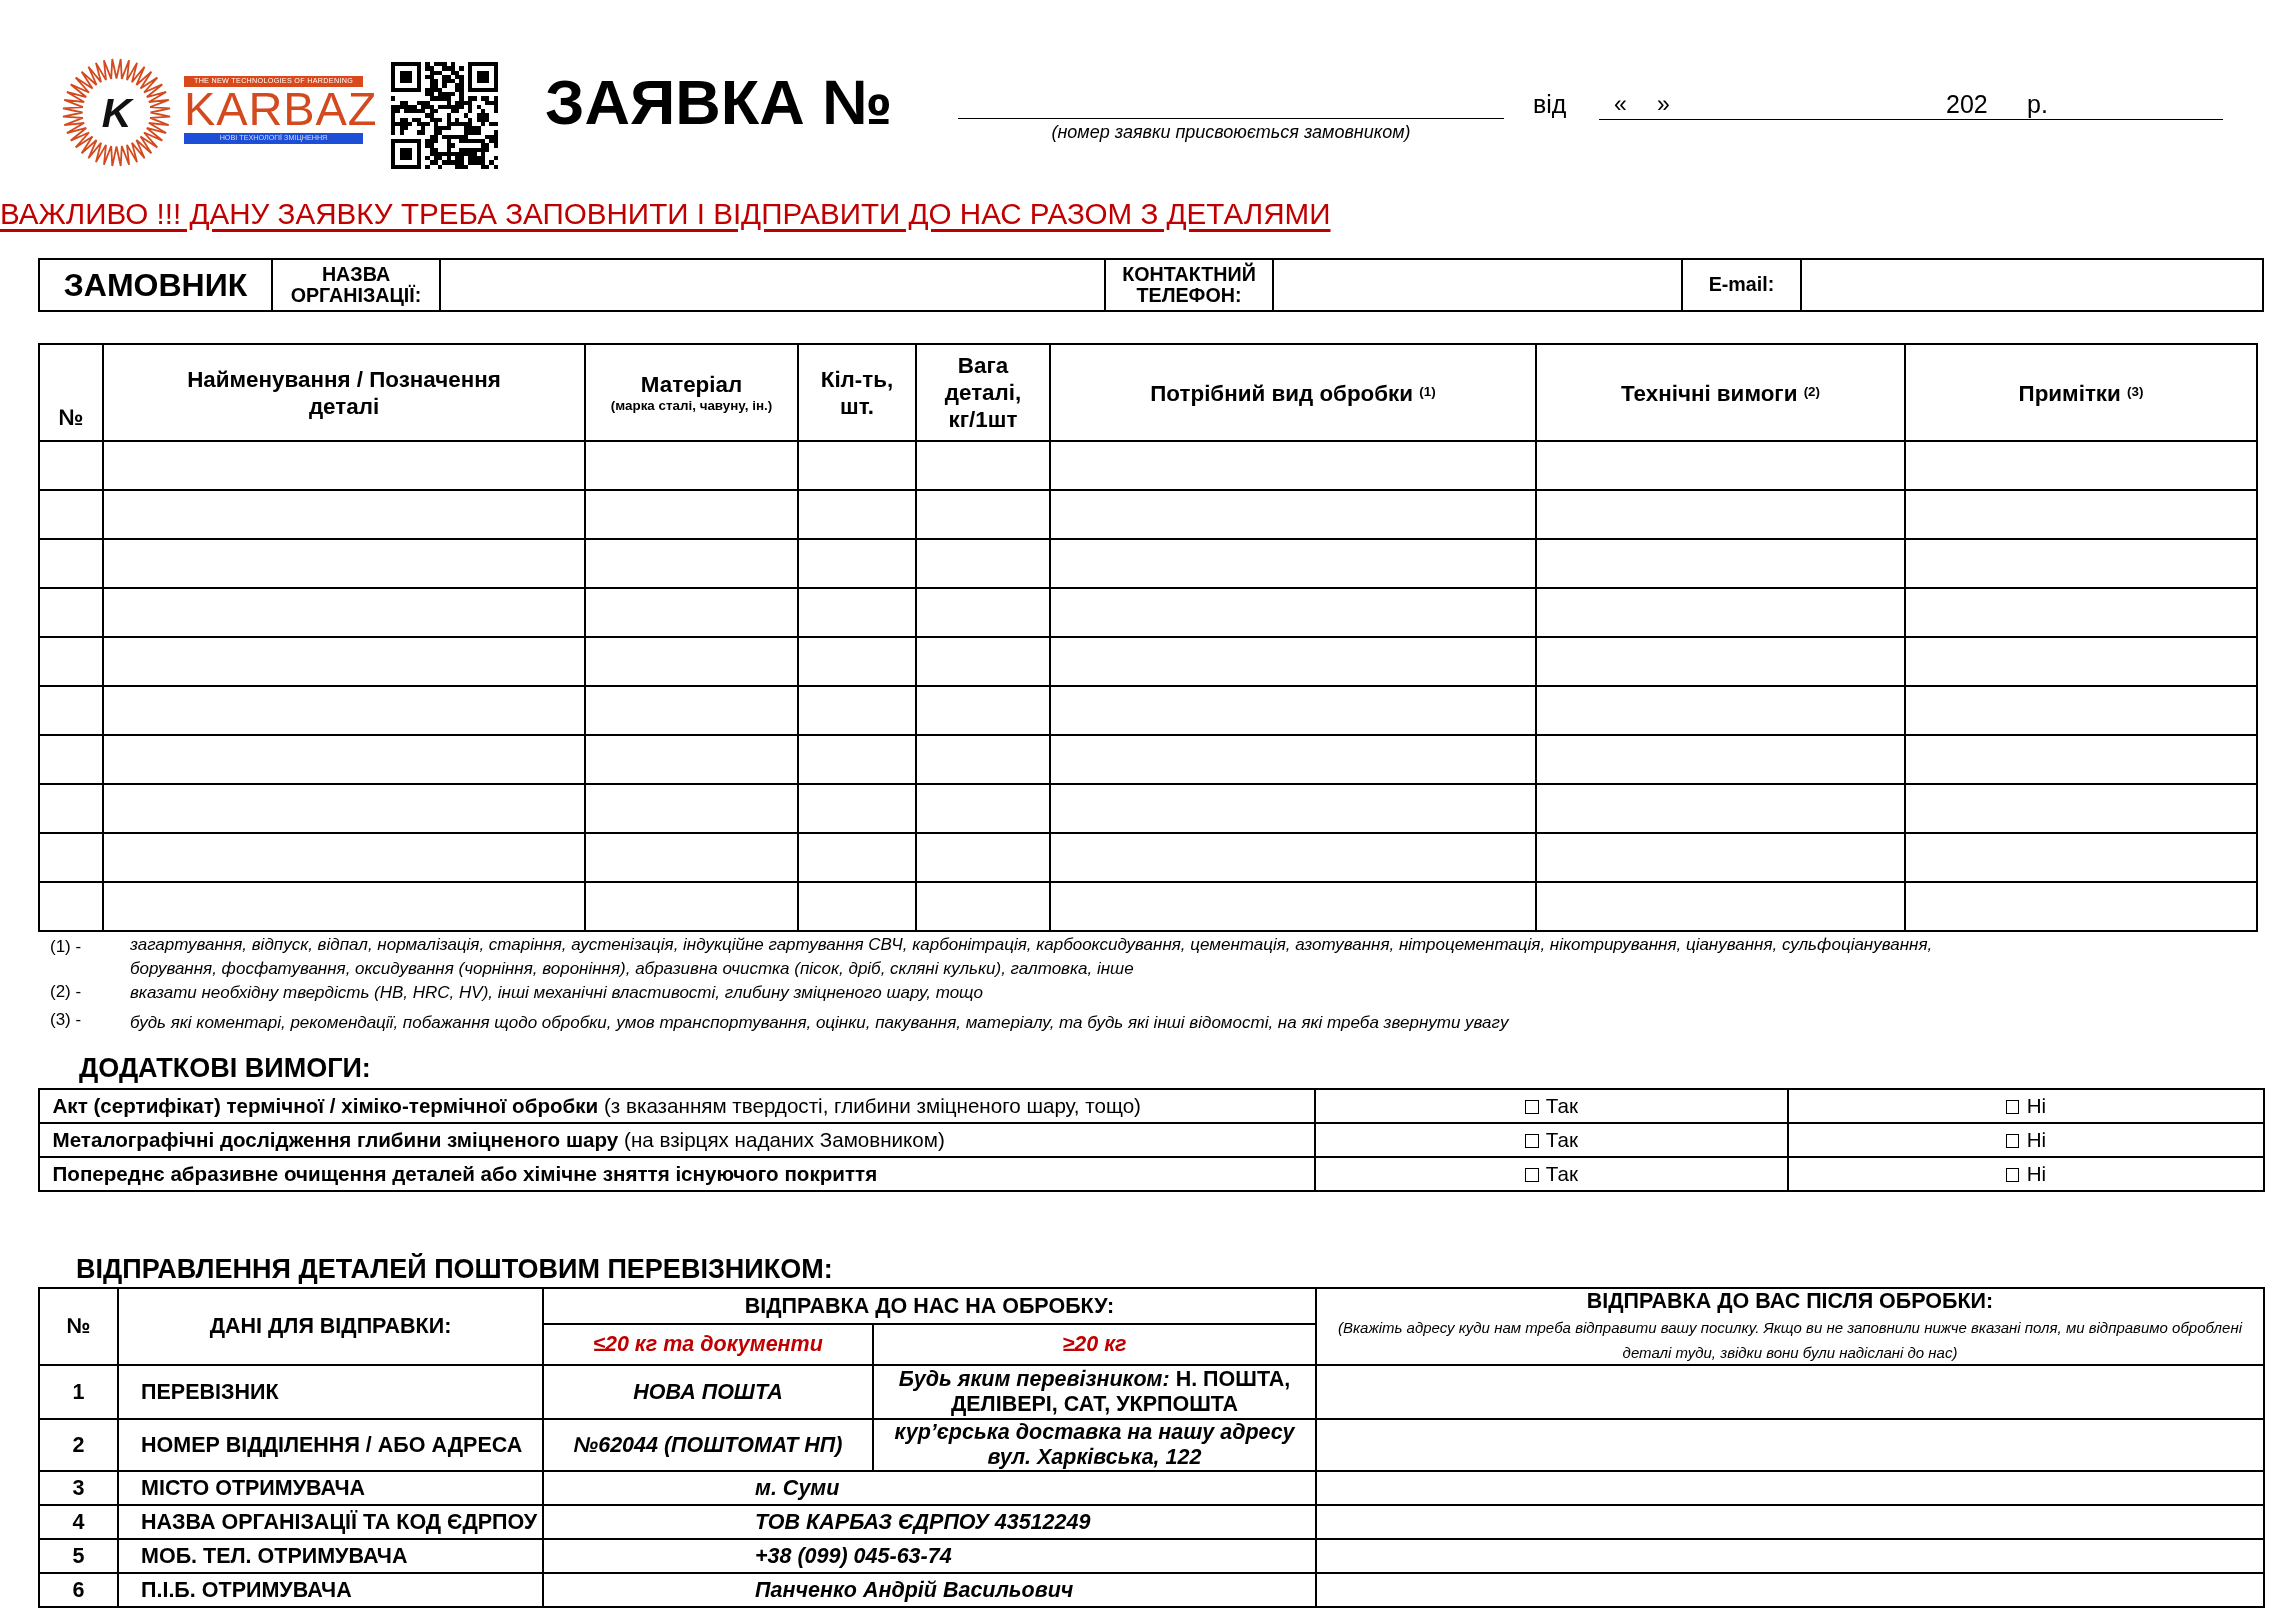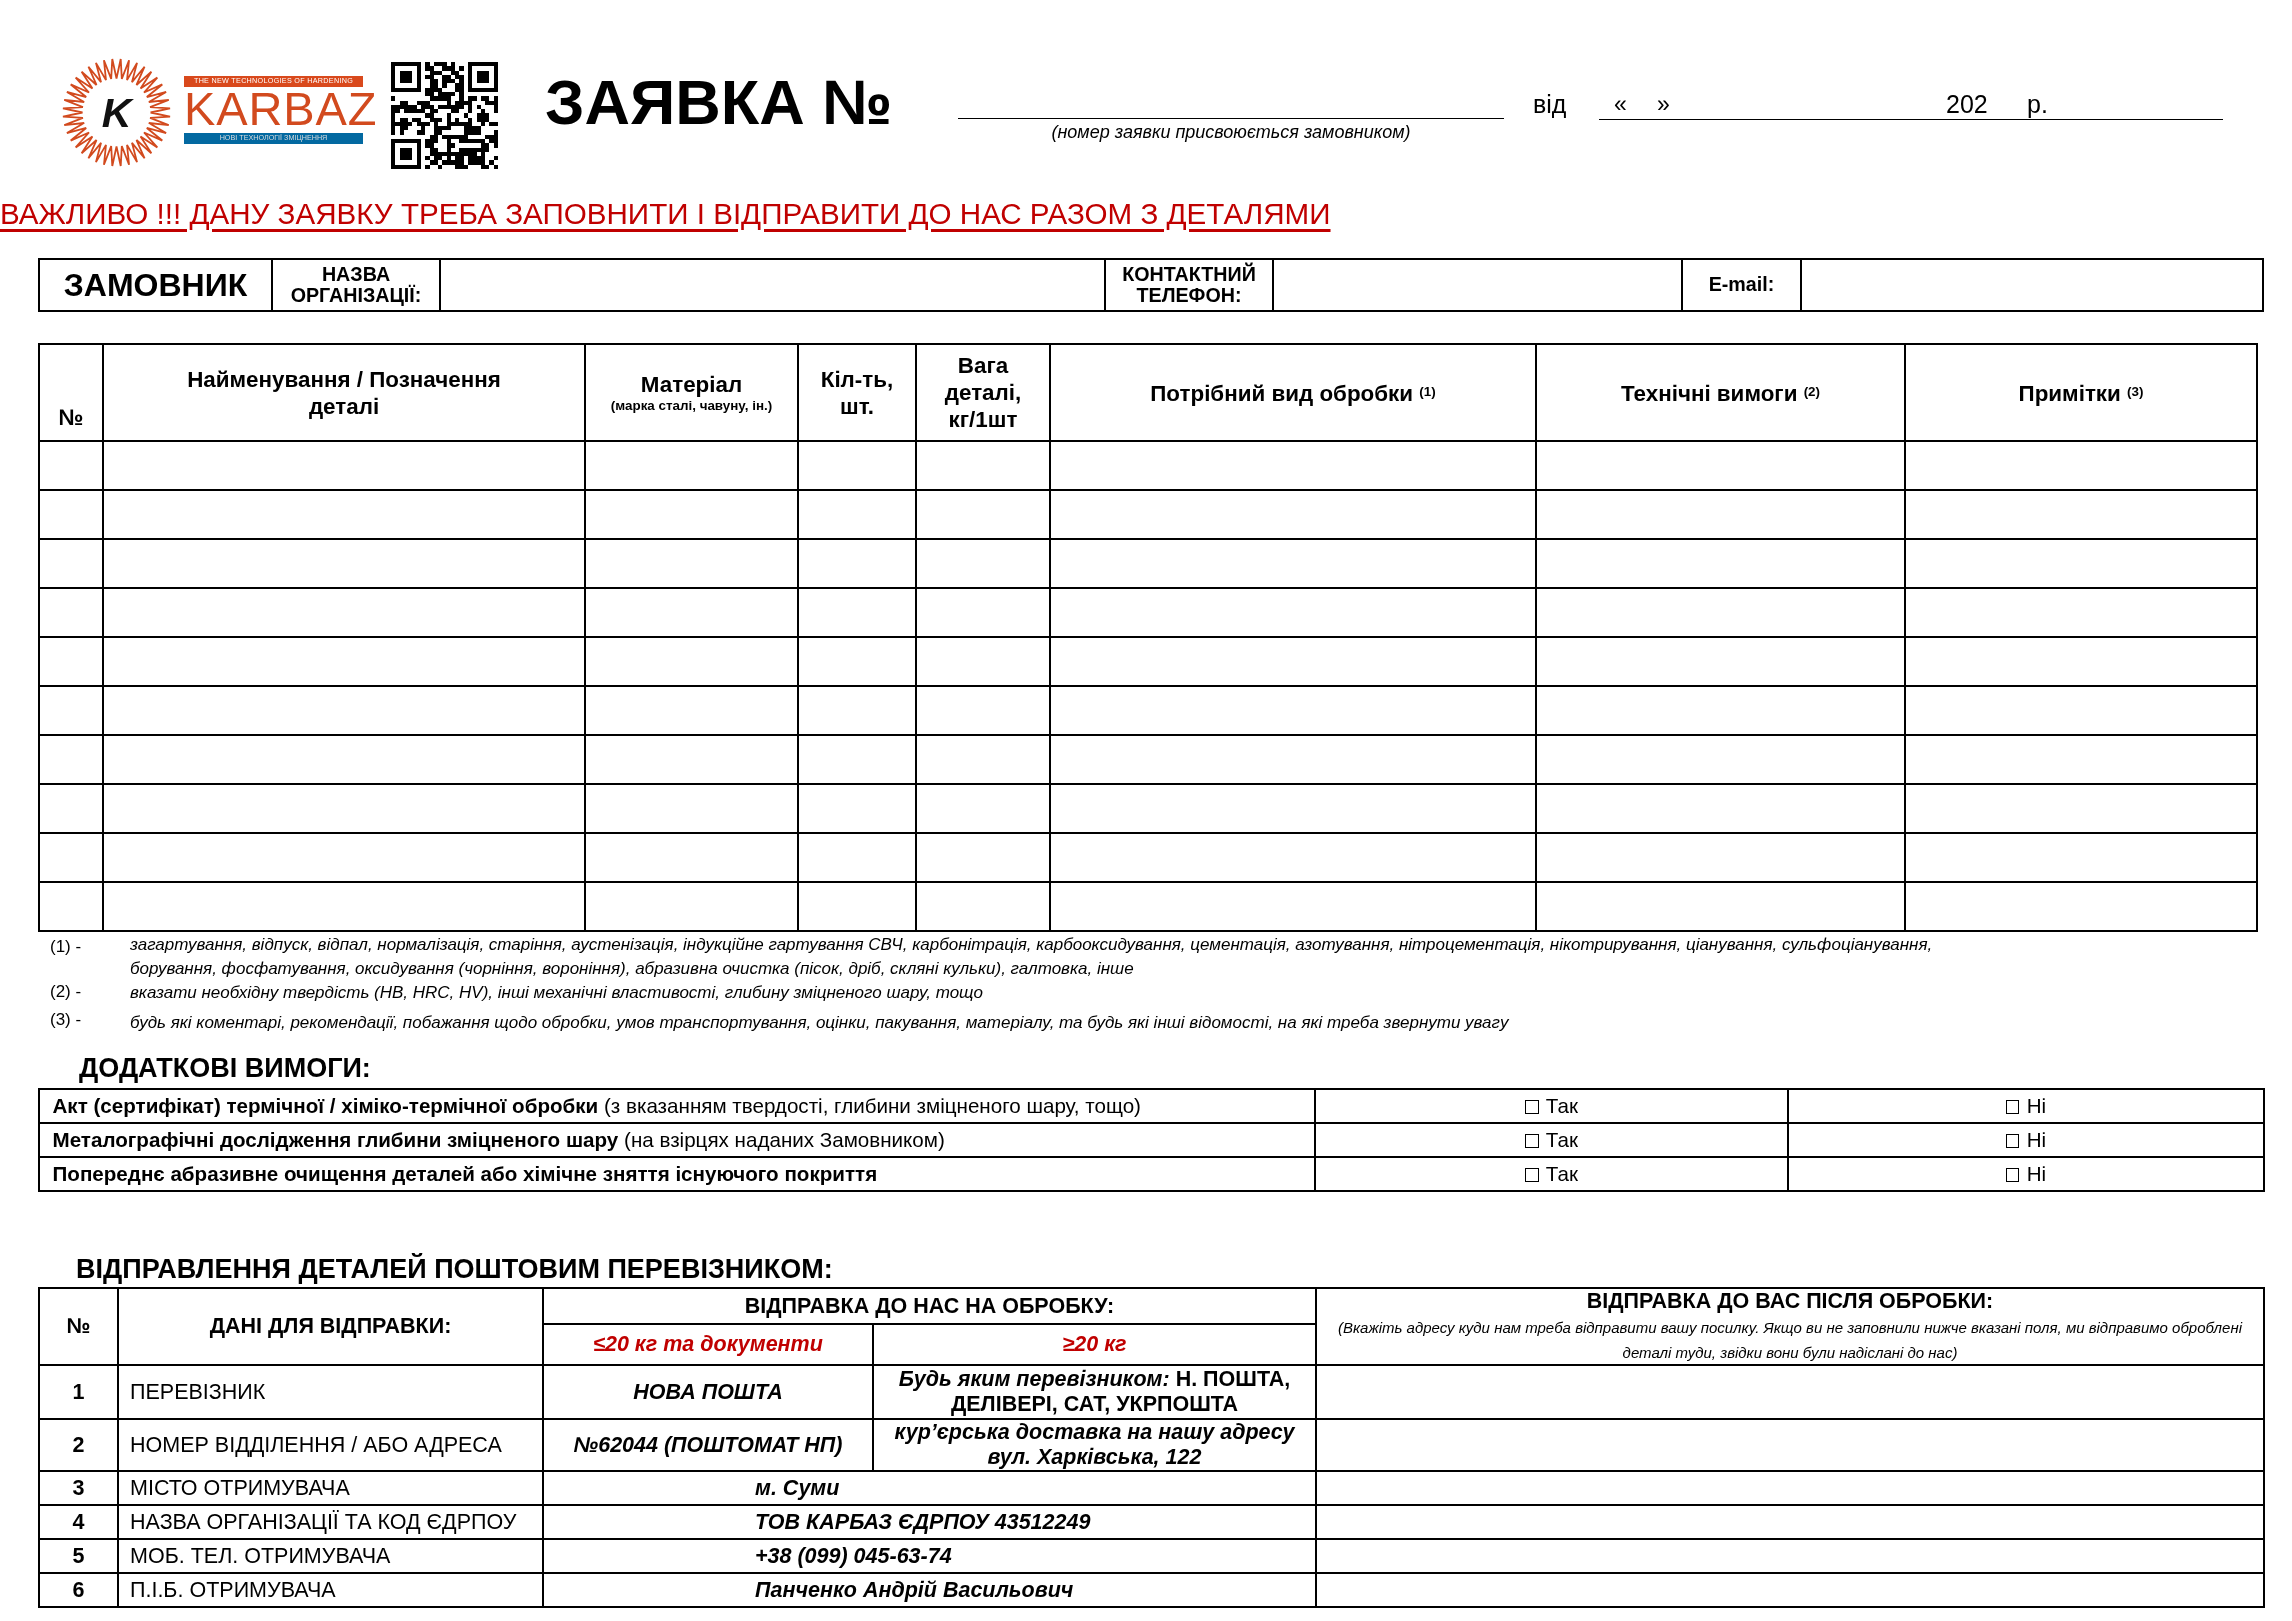--- a/index.html
+++ b/index.html
@@ -3,21 +3,21 @@
 <meta charset="utf-8">
 <style>
   html,body{margin:0;padding:0;background:#fff;}
   body{width:2293px;height:1622px;position:relative;overflow:hidden;font-family:"Liberation Sans",sans-serif;color:#000;}
   .abs{position:absolute;}
   
   .sun{left:61px;top:57px;width:111px;height:111px;}
   .brand{left:184px;top:76px;width:179px;height:72px;}
   .brand .top{position:absolute;left:0;top:0;width:179px;height:10.7px;background:#d9491c;color:#fff;font-size:7.2px;line-height:10.7px;text-align:center;letter-spacing:0.3px;white-space:nowrap;overflow:hidden;}
   .brand .name{position:absolute;left:0;top:9px;width:179px;height:47px;font-size:47px;line-height:47px;color:#d24a1e;text-align:center;letter-spacing:0.9px;}
-  .brand .bot{position:absolute;left:0;top:57px;width:179px;height:10.7px;background:#0369a1;color:#ddd;font-size:7.2px;line-height:10.7px;text-align:center;white-space:nowrap;overflow:hidden;}
+  .brand .bot{position:absolute;left:0;top:57px;width:179px;height:10.7px;background:#1d4ed8;color:#ddd;font-size:7.2px;line-height:10.7px;text-align:center;white-space:nowrap;overflow:hidden;}
   .qr{left:391px;top:61px;width:107px;height:109px;}
   .title{left:545px;top:66px;font-size:63px;font-weight:bold;line-height:72px;white-space:nowrap;}
   .numline{left:958px;top:118px;width:546px;height:0;border-top:1.8px solid #000;}
   .numnote{left:958px;top:122px;width:546px;text-align:center;font-size:18px;font-style:italic;}
   .vid{left:1533px;top:90px;font-size:25px;}
   .quote1{left:1614px;top:91px;font-size:23px;}
   .quote2{left:1657px;top:91px;font-size:23px;}
   .year{left:1946px;top:90px;font-size:25px;}
   .rr{left:2027px;top:90px;font-size:25px;}
   .dateline{left:1599px;top:119px;width:624px;height:0;border-top:1.8px solid #000;}
@@ -42,21 +42,21 @@
   .sech{left:79px;font-size:27px;font-weight:bold;}
   .extra{left:38px;top:1088px;width:2225px;}
   .extra td{height:32px;font-size:20.6px;}
   .extra td.q{text-align:left;padding-left:12.5px;white-space:nowrap;}
   .extra td.q b{font-weight:bold;}
   .cb{display:inline-block;width:11.6px;height:11.6px;border:1.3px solid #000;margin-right:7.2px;vertical-align:-0.9px;}
   .ship{left:38px;top:1287px;width:2225px;}
   .ship td{font-size:21.5px;line-height:25px;}
   .ship .hd{font-weight:bold;}
   .ship .red{color:#c00000;font-style:italic;font-weight:bold;}
-  .ship .lft{text-align:left;padding-left:11px;font-weight:normal;}
+  .ship .lft{text-align:left;padding-left:22px;font-weight:bold;}
   .ship .it{font-style:italic;font-weight:bold;}
   .ship .itl{font-style:italic;font-weight:bold;text-align:left;padding-left:211px;}
   .ship .note{font-size:15px;font-style:italic;line-height:18px;font-weight:normal;}
 </style>
 </head>
 <body>
 
 <svg class="abs sun" viewBox="0 0 124 124">
   <g id="sunrays">
       <path d="M100.00 62.00 L121.82 66.71 L99.53 67.94 L120.34 76.01 L98.14 73.74 L117.43 84.96 L95.86 79.25 L113.16 93.35 L92.74 84.34 L107.62 100.97 L88.87 88.87 L100.97 107.62 L84.34 92.74 L93.35 113.16 L79.25 95.86 L84.96 117.43 L73.74 98.14 L76.01 120.34 L67.94 99.53 L66.71 121.82 L62.00 100.00 L57.29 121.82 L56.06 99.53 L47.99 120.34 L50.26 98.14 L39.04 117.43 L44.75 95.86 L30.65 113.16 L39.66 92.74 L23.03 107.62 L35.13 88.87 L16.38 100.97 L31.26 84.34 L10.84 93.35 L28.14 79.25 L6.57 84.96 L25.86 73.74 L3.66 76.01 L24.47 67.94 L2.18 66.71 L24.00 62.00 L2.18 57.29 L24.47 56.06 L3.66 47.99 L25.86 50.26 L6.57 39.04 L28.14 44.75 L10.84 30.65 L31.26 39.66 L16.38 23.03 L35.13 35.13 L23.03 16.38 L39.66 31.26 L30.65 10.84 L44.75 28.14 L39.04 6.57 L50.26 25.86 L47.99 3.66 L56.06 24.47 L57.29 2.18 L62.00 24.00 L66.71 2.18 L67.94 24.47 L76.01 3.66 L73.74 25.86 L84.96 6.57 L79.25 28.14 L93.35 10.84 L84.34 31.26 L100.97 16.38 L88.87 35.13 L107.62 23.03 L92.74 39.66 L113.16 30.65 L95.86 44.75 L117.43 39.04 L98.14 50.26 L120.34 47.99 L99.53 56.06 L121.82 57.29 L100.00 62.00 " fill="none" stroke="#d24a1e" stroke-width="2"></path>

